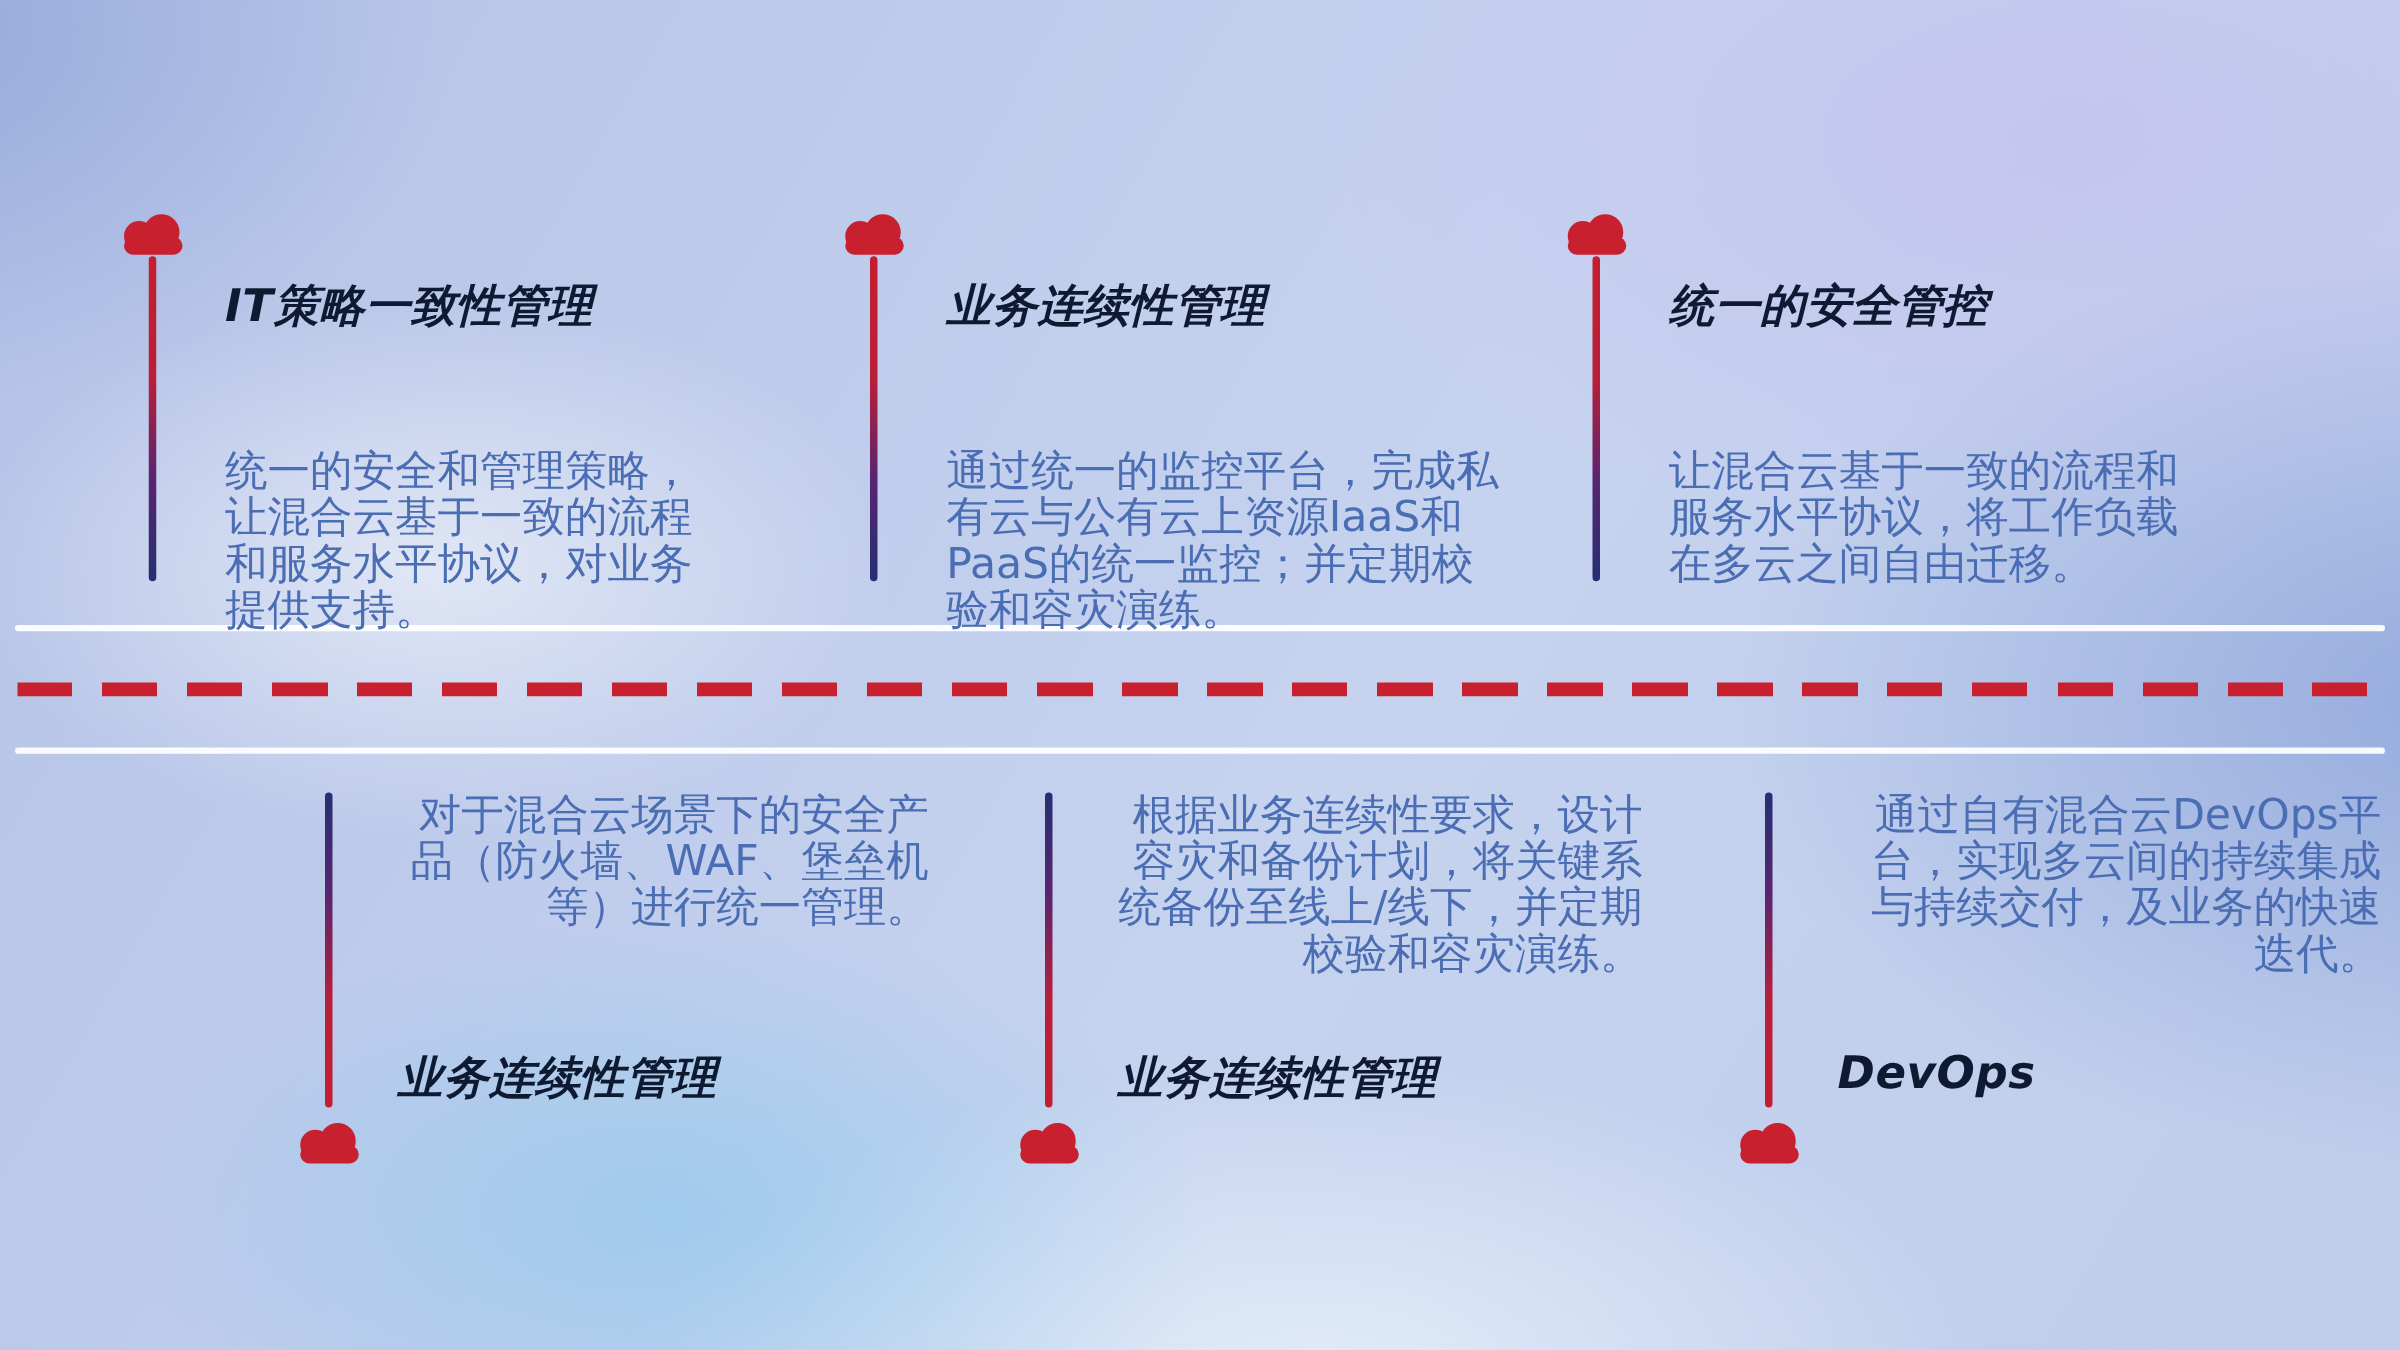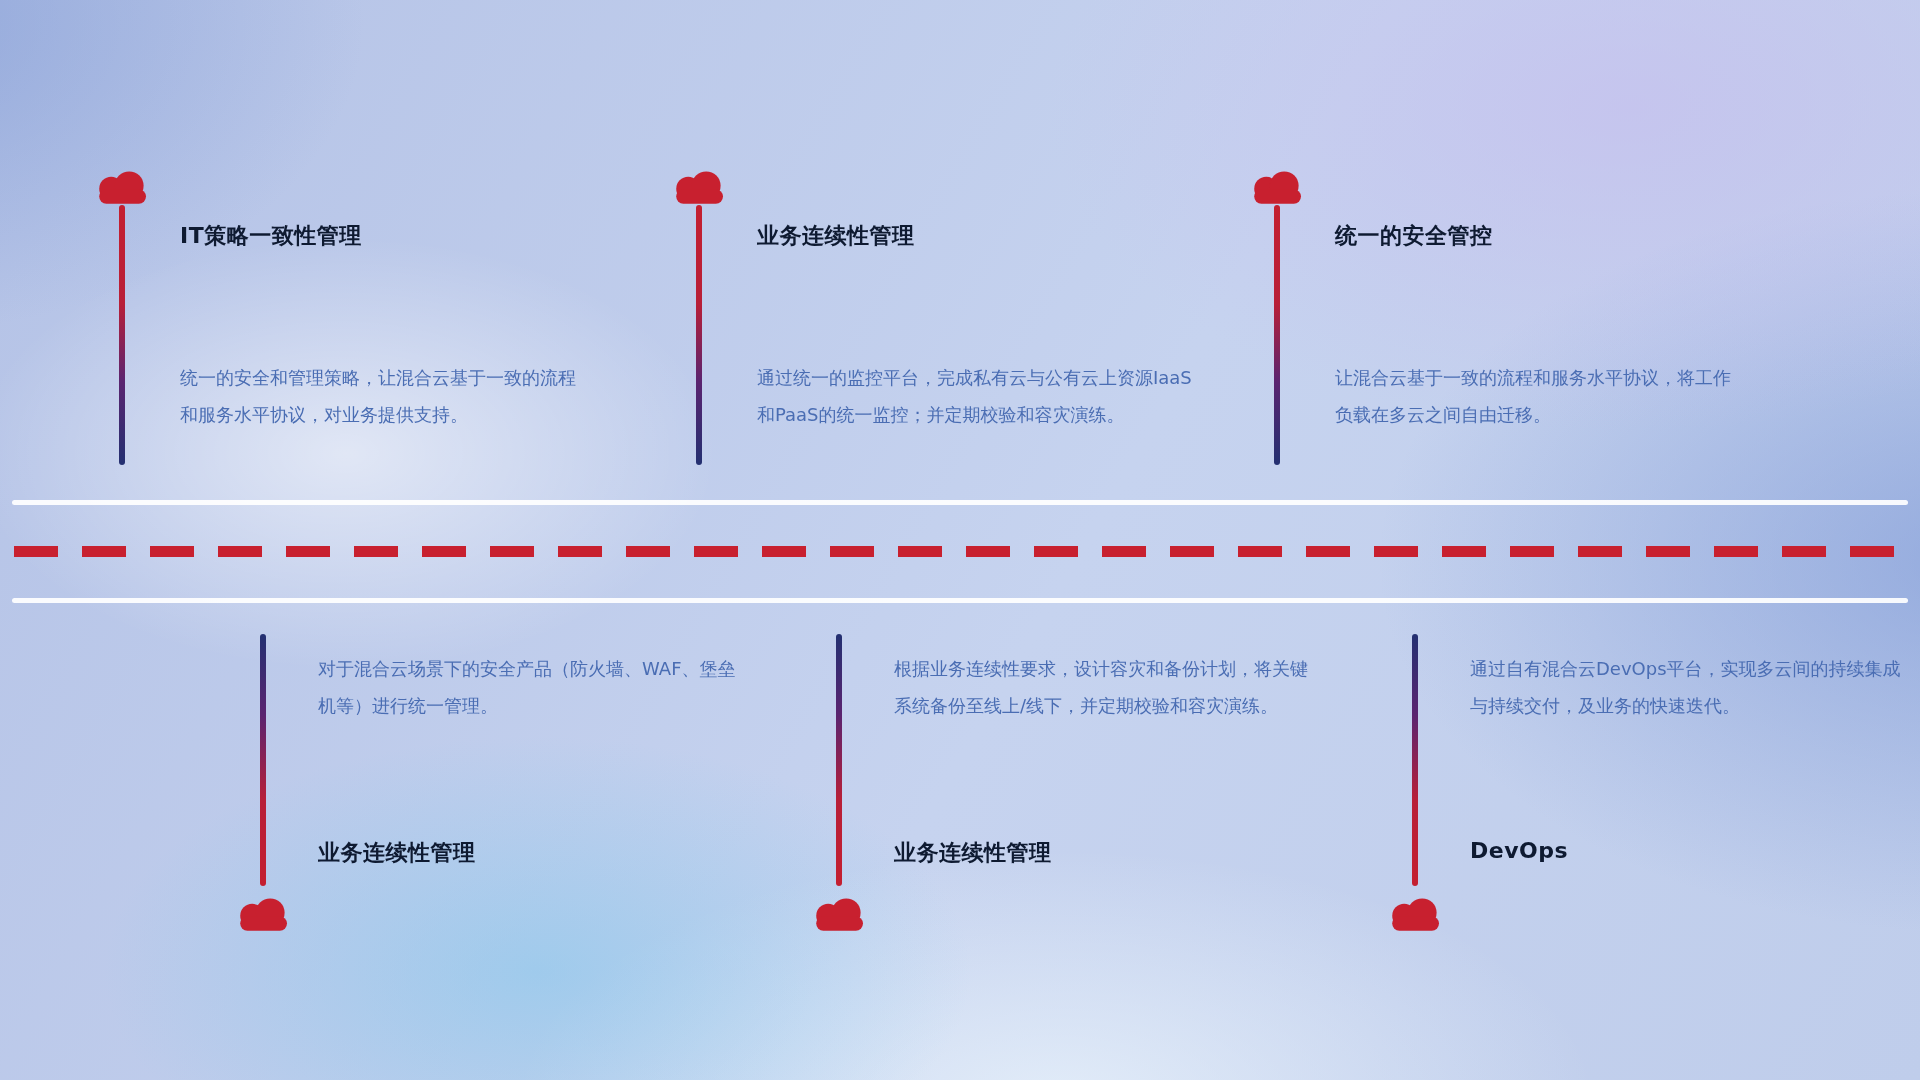--- a/index.html
+++ b/index.html
@@ -50,29 +50,29 @@
   }
   .item-top .title { position: absolute; left: 58px; top: 52px; }
   .item-top .desc  { position: absolute; left: 58px; top: 190px; }
 
   .item-bottom { top: 634px; }
   .item-bottom .stem {
     top: 0; height: 252px;
     background: linear-gradient(to bottom, var(--deep-blue) 0%, #5a2470 32%, #b81f38 66%, #c41f30 100%);
   }
   .item-bottom .cloud { top: 262px; }
-  .item-bottom .desc  { position: absolute; left: 55px; top: 16px; }
+  .item-bottom .desc  { position: absolute; left: 55px; top: 0; text-align: right; }
   .item-bottom .title { position: absolute; left: 55px; top: 204px; }
 
   .title {
-    margin: 0; font-size: 22px; font-weight: 700;
-    color: var(--title-color); letter-spacing: 0.5px; white-space: nowrap;
+    margin: 0; font-size: 36px; font-weight: 700;
+    color: var(--title-color); letter-spacing: 0.5px; white-space: nowrap; font-style: italic;
   }
   .desc {
-    margin: 0; font-size: 18px; line-height: 37px;
+    margin: 0; font-size: 34px; line-height: 37px;
     color: var(--desc-color);
   }
 </style>
 </head>
 <body>
 
 <div class="canvas">
 
   <div class="hline hline-top"></div>
   <div class="hline-dashed"></div>

